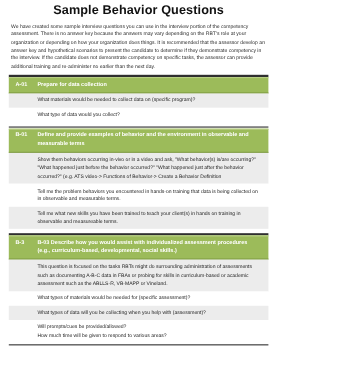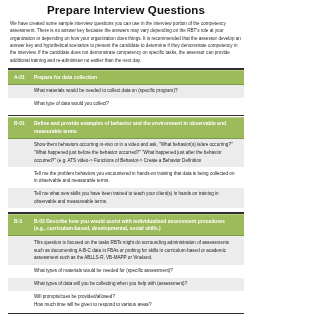--- a/index.html
+++ b/index.html
@@ -89,21 +89,21 @@
   .bottom-rule {
     height: 1.6px;
     background: #2f2f2f;
     margin: 1.5px 8px 0 8px;
   }
 </style>
 </head>
 <body>
 
 <div class="page">
-  <div class="doc-title">Prepare Interview Questions</div>
+  <div class="doc-title">Sample Behavior Questions</div>
   <div class="intro">We have created some sample interview questions you can use in the interview portion of the competency assessment. There is no answer key because the answers may vary depending on the RBT's role at your organization or depending on how your organization does things. It is recommended that the assessor develop an answer key and hypothetical scenarios to present the candidate  to determine if they demonstrate competency in the interview. If the candidate does not demonstrate competency on specific tasks, the assessor can provide additional training and re-administer no earlier than the next day.</div>
   <div id="sections-container">
       <div class="section">
         <div class="rule-dark"></div>
         <div class="sec-header">
           <div class="sec-code">A-01</div>
           <div class="sec-title">Prepare for data collection</div>
         </div>
         <div class="qrow shaded">
           <div class="q-spacer"></div>

